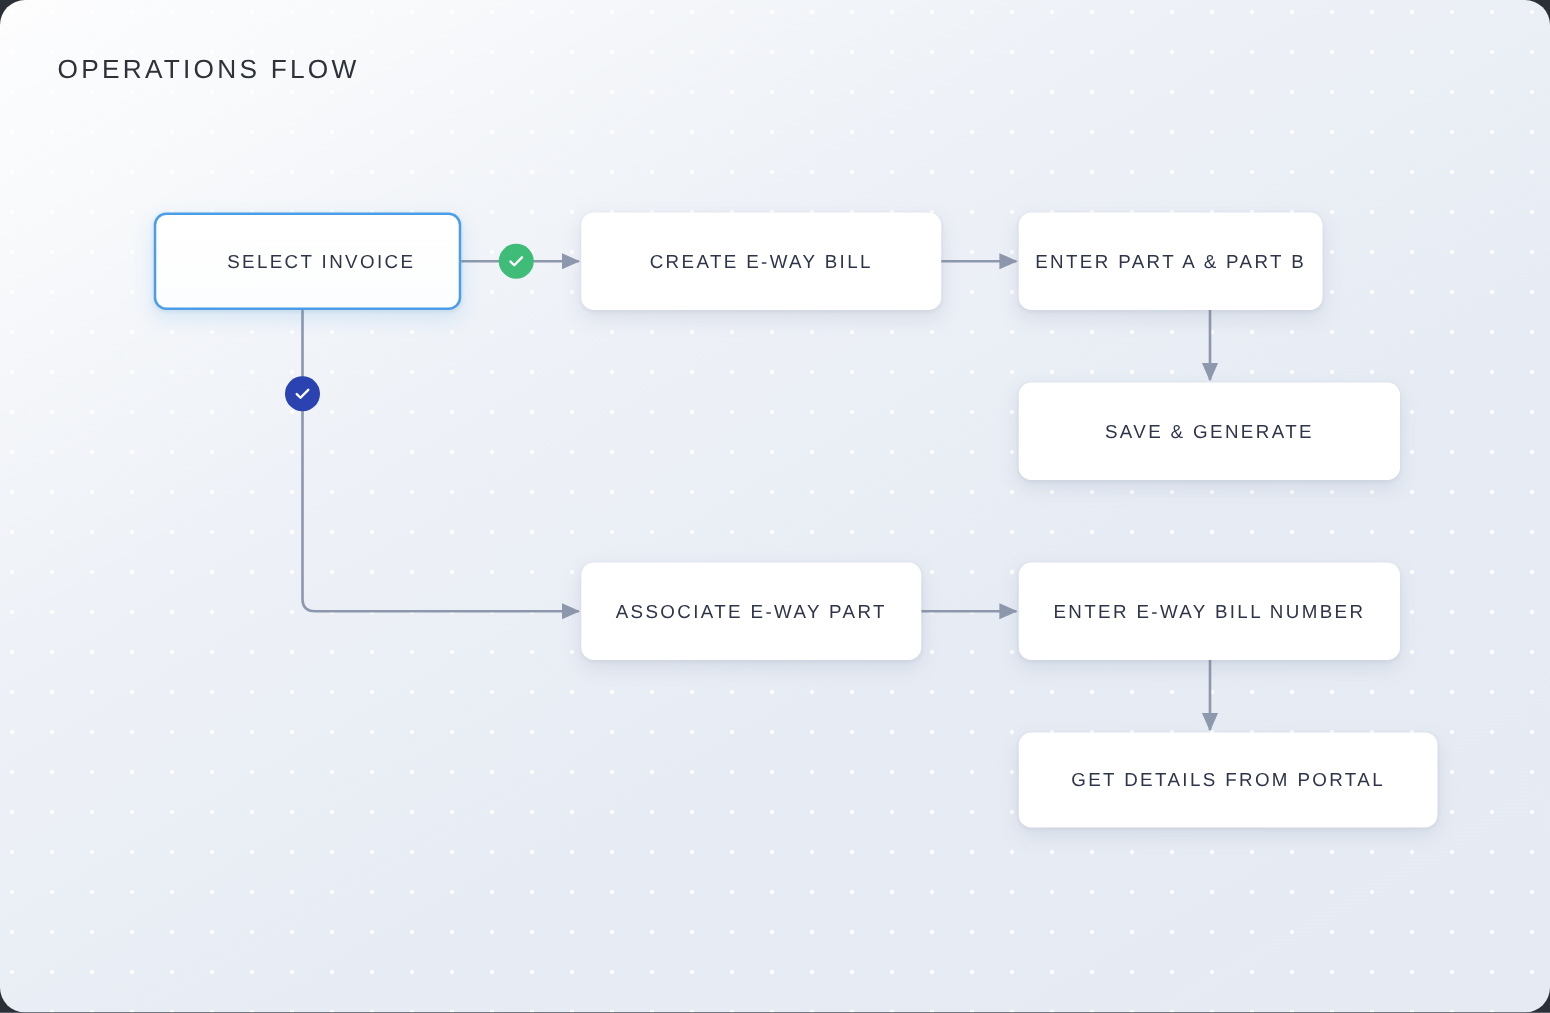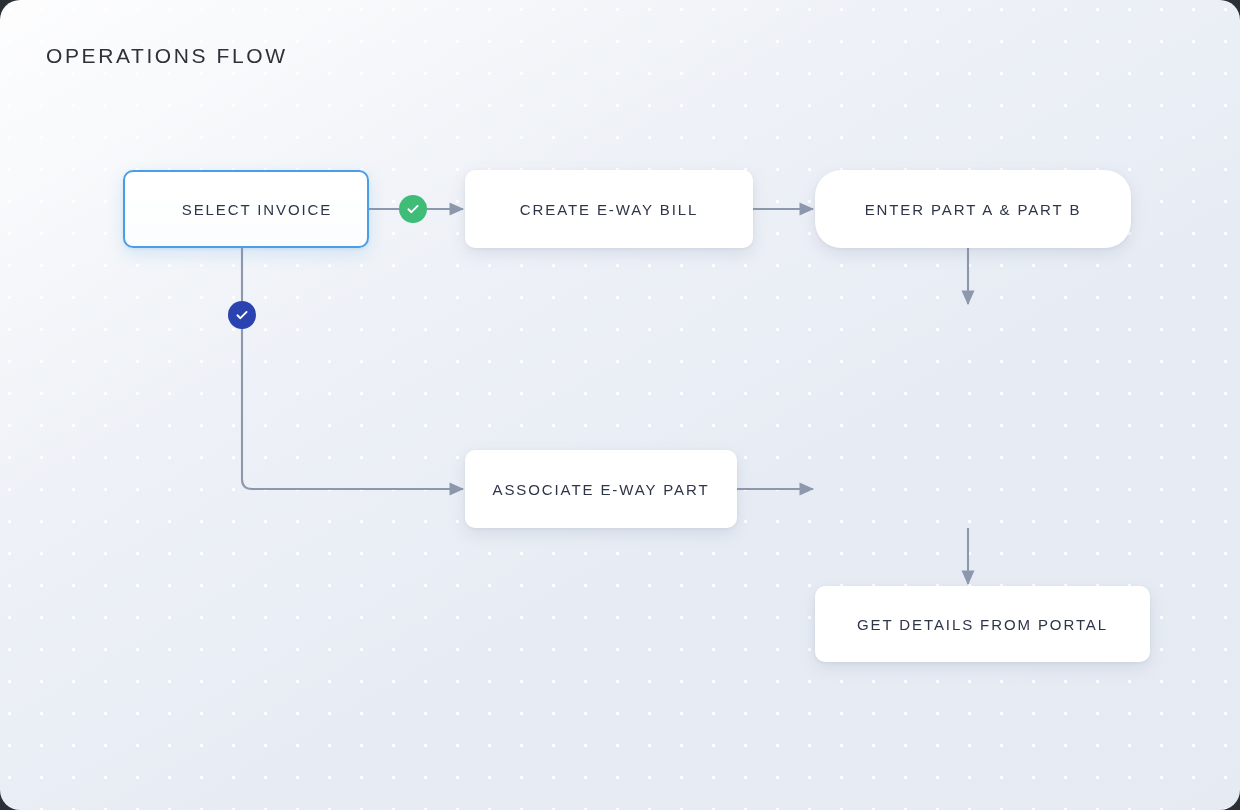--- a/index.html
+++ b/index.html
@@ -71,21 +71,21 @@
   .node.active {
     border: 2px solid #4a9ee8;
     box-shadow: 0 6px 16px rgba(74,158,232,0.18), 0 1px 3px rgba(110,124,156,0.12);
     background: linear-gradient(180deg, #ffffff 0%, #fcfdfe 100%);
     padding-left: 36px;
   }
 
   
   #node-select-invoice      { left:123px; top:170px; width:246px; height:78px; }
   #node-create-eway-bill    { left:465px; top:170px; width:288px; height:78px; }
-  #node-enter-part-a-b      { left:815px; top:170px; width:316px; height:78px;border-radius:26px; }
+  #node-enter-part-a-b      { left:815px; top:170px; width:243px; height:78px; }
   #node-save-generate       { left:815px; top:306px; width:305px; height:78px; }
   #node-associate-eway-bill { left:465px; top:450px; width:272px; height:78px; }
   #node-enter-eway-number   { left:815px; top:450px; width:305px; height:78px; }
   #node-get-details-portal  { left:815px; top:586px; width:335px; height:76px; }
 
   
   .badge {
     position: absolute;
     width: 28px;
     height: 28px;
@@ -133,25 +133,31 @@
   </div>
 
   <div class="node" id="node-create-eway-bill">
     <span class="label">CREATE E-WAY BILL</span>
   </div>
 
   <div class="node" id="node-enter-part-a-b">
     <span class="label">ENTER PART A &amp; PART B</span>
   </div>
 
+  <div class="node" id="node-save-generate">
+    <span class="label">SAVE &amp; GENERATE</span>
+  </div>
 
   <div class="node" id="node-associate-eway-bill">
     <span class="label">ASSOCIATE E-WAY PART</span>
   </div>
 
+  <div class="node" id="node-enter-eway-number">
+    <span class="label">ENTER E-WAY BILL NUMBER</span>
+  </div>
 
   <div class="node" id="node-get-details-portal">
     <span class="label">GET DETAILS FROM PORTAL</span>
   </div>
 
   <div class="badge" id="badge-green">
     <svg width="16" height="16" viewBox="0 0 16 16">
       <path d="M3.4 8.3 L6.4 11.2 L12.6 4.9" fill="none" stroke="#ffffff" stroke-width="1.9" stroke-linecap="round" stroke-linejoin="round"></path>
     </svg>
   </div>

